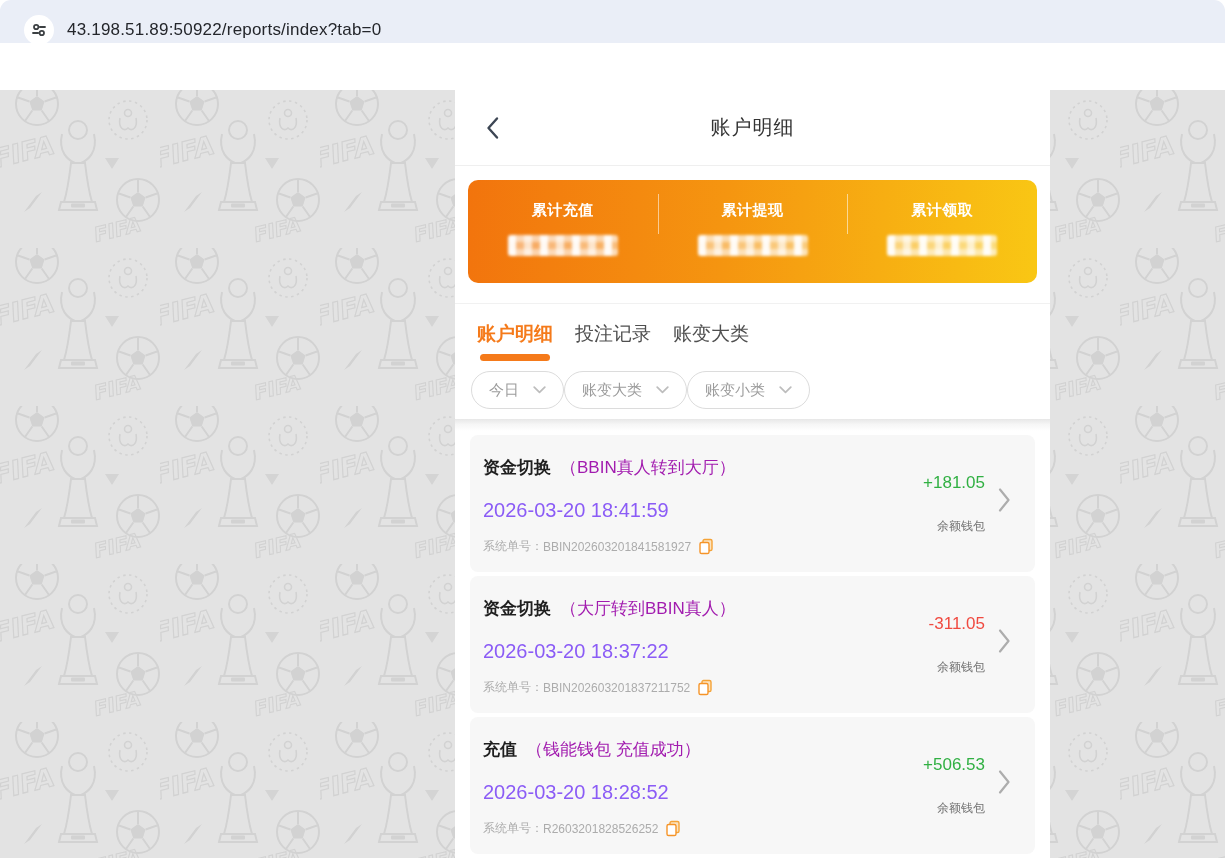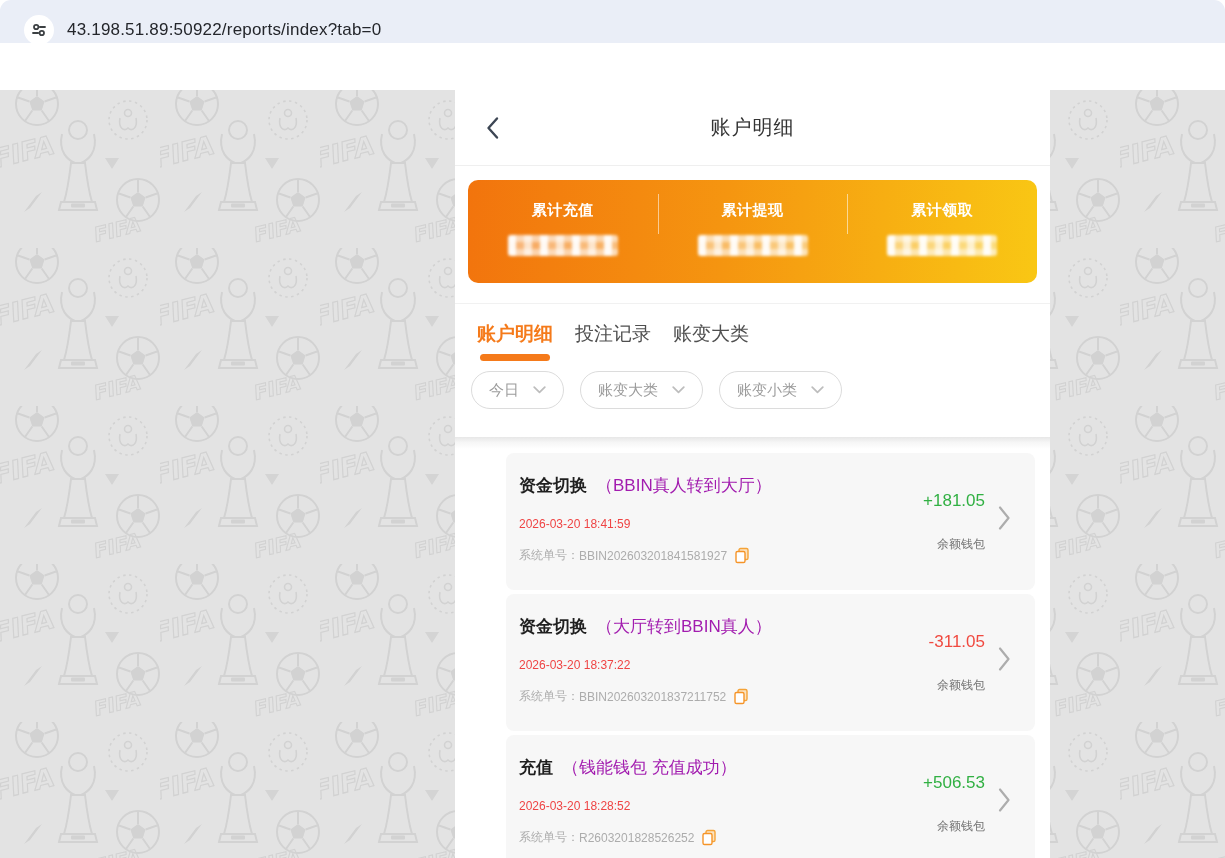--- a/index.html
+++ b/index.html
@@ -64,38 +64,38 @@
     padding:17px 0 0 22px; display:flex; gap:22px;
   }
   .tab{ font-size:19px; color:#4f4f4f; position:relative; padding-bottom:18px; cursor:pointer; }
   .tab.active{ color:#f57a1a; font-weight:700; }
   .tab-underline{
     position:absolute; bottom:4px; left:50%; transform:translateX(-50%);
     width:70px; height:7px; border-radius:4px; background:#f57a1a;
   }
 
   
-  .pills-row{ padding:6px 0 28px 16px; display:flex; gap:16px; }
+  .pills-row{ padding:6px 0 10px 16px; display:flex; }
   .pill{
     height:38px; border:1px solid #dcdcdc; border-radius:19px; background:#ffffff;
     display:flex; align-items:center; padding:0 17px; gap:14px; cursor:pointer;
   }
   .pill-label{ font-size:15px; color:#9c9c9c; }
   .section-shadow{ height:12px; background:linear-gradient(180deg,#e7e7e7 0%,#f6f6f6 45%,#ffffff 100%); }
 
   
-  .tx-list{ padding:4px 15px 0;margin-left:36px; }
+  .tx-list{ padding:4px 15px 0; }
   .tx-card{
     position:relative; height:137px; background:#f7f7f7; border-radius:8px;
     margin-bottom:4px; padding:21px 0 0 13px; cursor:pointer;
   }
   .tx-title-row{ font-size:17px; color:#222222; display:flex; align-items:baseline; }
   .tx-type{ font-weight:700; color:#1f1f1f; }
   .tx-detail{ margin-left:9px; color:#a21caf; font-weight:400; }
-  .tx-date{ margin-top:20px; font-size:12px; color:#ef4444; }
+  .tx-date{ margin-top:20px; font-size:20px; color:#8b5cf6; }
   .tx-order{ margin-top:16px; font-size:12px; color:#acacac; display:flex; align-items:center; }
   .copy-btn{ margin-left:7px; background:none; border:none; cursor:pointer; display:flex; }
   .tx-amount{ position:absolute; right:50px; top:38px; font-size:17px; }
   .tx-wallet{ position:absolute; right:50px; top:83px; font-size:12px; color:#737373; }
   .tx-chevron{ position:absolute; right:24px; top:52px; }
 </style>
 </head>
 <body>
 
 <div class="browser-bar">

